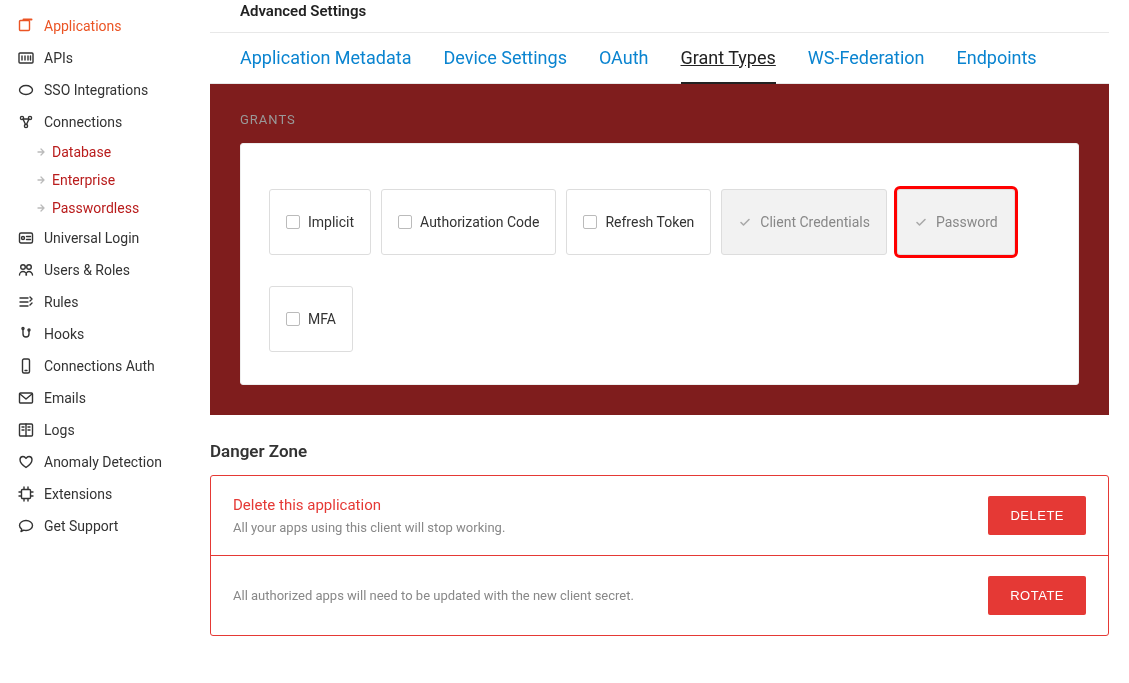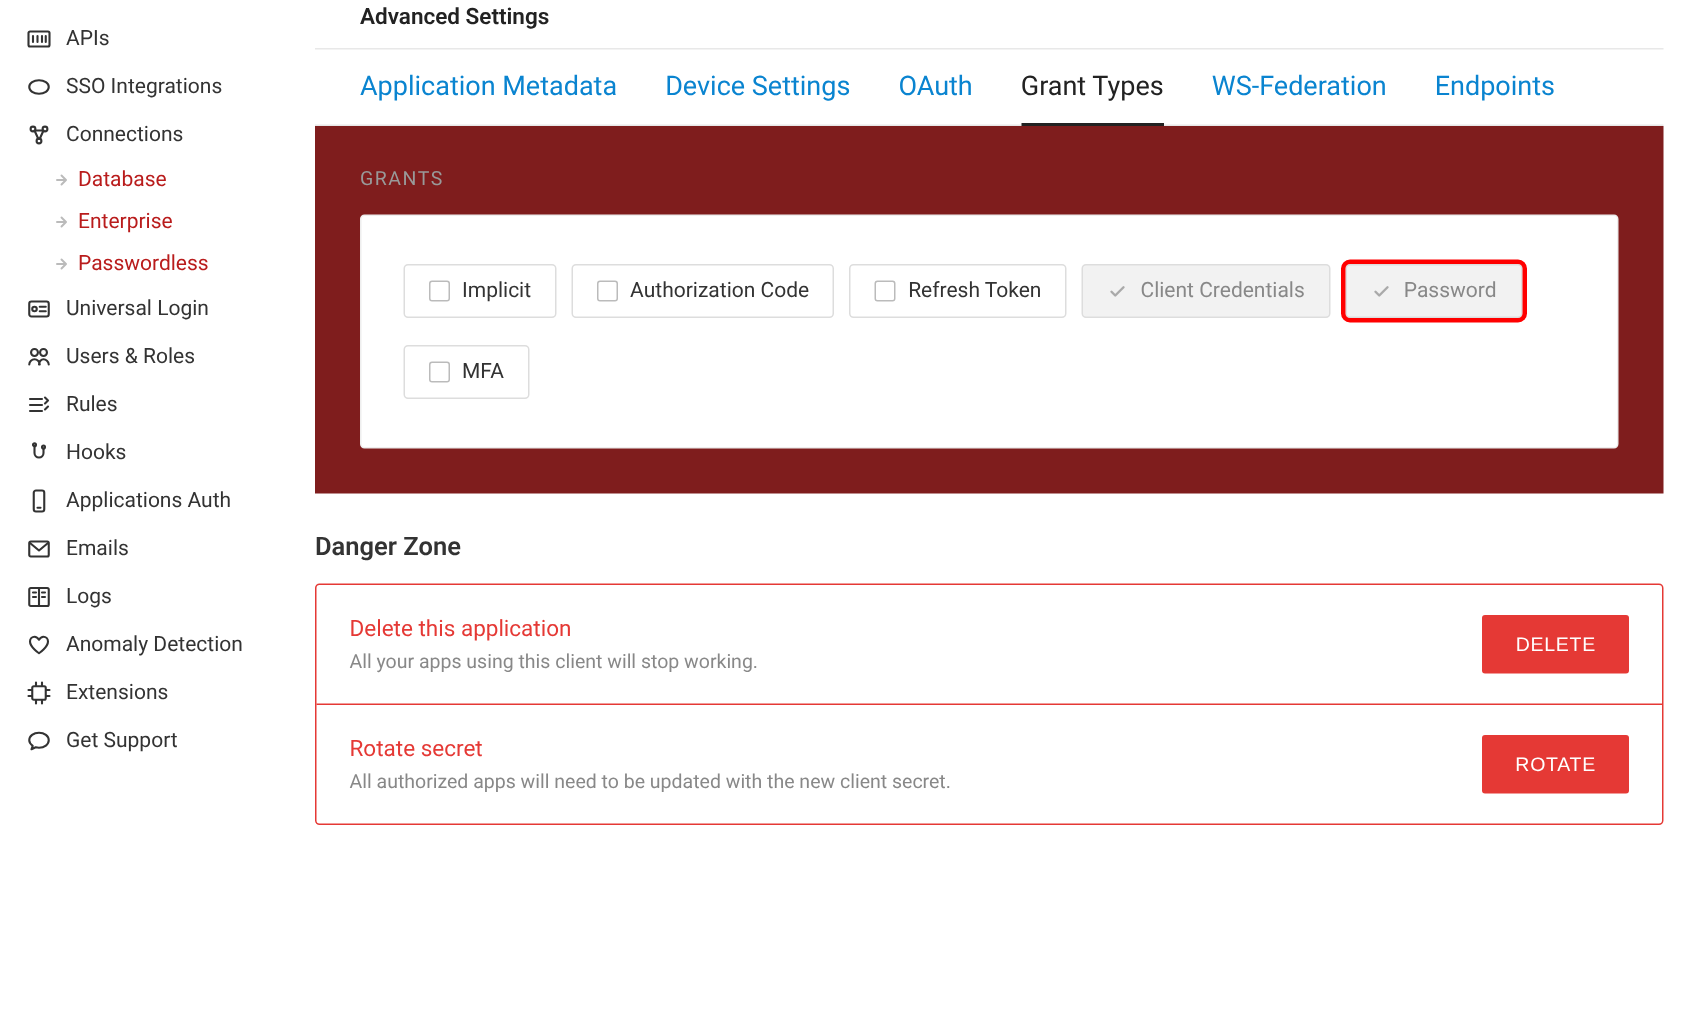--- a/index.html
+++ b/index.html
@@ -72,20 +72,21 @@
     padding: 14px 0;
     margin-right: 32px;
     color: #0a84d0;
     cursor: pointer;
     font-size: 18px;
   }
   .tab.active {
     color: #222;
     border-bottom: 2px solid #222;
     margin-bottom: -1px;
+    text-decoration: underline;
   }
   .panel {
     background: #7f1d1d;
     padding: 28px 30px 30px 30px;
     margin-left: 0;
   }
   .grants-label {
     font-size: 13px;
     letter-spacing: 1px;
     color: #999;
@@ -94,22 +95,22 @@
   .grants-box {
     background: #fff;
     border: 1px solid #eee;
     border-radius: 3px;
     padding: 28px 28px 18px 28px;
   }
   .grants-row { display: flex; flex-wrap: wrap; }
   .grant {
     border: 1px solid #ddd;
     border-radius: 3px;
-    padding: 10px 16px;
-    margin: 4px 10px 14px 0;
+    padding: 25px 16px;
+    margin: 17px 10px 14px 0;
     display: flex;
     align-items: center;
     cursor: pointer;
     background: #fff;
     position: relative;
     font-size: 14px;
     line-height: 1;
   }
   .grant.disabled { background: #f2f2f2; color: #888; }
   .grant .chk {
@@ -158,20 +159,29 @@
     letter-spacing: 0.5px;
     cursor: pointer;
     border-radius: 2px;
   }
   svg { display:block; }
 </style>
 </head>
 <body>
 
 <div class="sidebar" id="sidebar">
+    <div class="nav-item active">
+      <span class="nav-icon">
+        <svg width="16" height="16" viewBox="0 0 16 16">
+          <rect x="1.5" y="2.5" width="10" height="10" rx="1" stroke="currentColor" stroke-width="1.4" fill="none" stroke-linecap="round" stroke-linejoin="round"></rect>
+          <rect x="4.5" y="0.5" width="10" height="2" rx="1" fill="currentColor" stroke="none"></rect>
+        </svg>
+      </span>
+      <span>Applications</span>
+    </div>
     <div class="nav-item">
       <span class="nav-icon">
         <svg width="16" height="16" viewBox="0 0 16 16">
           <rect x="1" y="3" width="14" height="10" rx="1" stroke="currentColor" stroke-width="1.4" fill="none" stroke-linecap="round" stroke-linejoin="round"></rect>
           <path d="M4 6v4M7 6v4M10 6v4M12.5 6v4" stroke="currentColor" stroke-width="1.4" fill="none" stroke-linecap="round" stroke-linejoin="round"></path>
         </svg>
       </span>
       <span>APIs</span>
     </div>
     <div class="nav-item">
@@ -256,21 +266,21 @@
       </span>
       <span>Hooks</span>
     </div>
     <div class="nav-item">
       <span class="nav-icon">
         <svg width="16" height="16" viewBox="0 0 16 16">
           <rect x="4.5" y="1" width="7" height="14" rx="1.5" stroke="currentColor" stroke-width="1.4" fill="none" stroke-linecap="round" stroke-linejoin="round"></rect>
           <path d="M7 12.5h2" stroke="currentColor" stroke-width="1.4" fill="none" stroke-linecap="round" stroke-linejoin="round"></path>
         </svg>
       </span>
-      <span>Applications Auth</span>
+      <span>Connections Auth</span>
     </div>
     <div class="nav-item">
       <span class="nav-icon">
         <svg width="16" height="16" viewBox="0 0 16 16">
           <rect x="1.5" y="3" width="13" height="10" rx="1" stroke="currentColor" stroke-width="1.4" fill="none" stroke-linecap="round" stroke-linejoin="round"></rect>
           <path d="M2 4l6 5 6-5" stroke="currentColor" stroke-width="1.4" fill="none" stroke-linecap="round" stroke-linejoin="round"></path>
         </svg>
       </span>
       <span>Emails</span>
     </div>
@@ -367,19 +377,18 @@
   <div class="danger-box" id="danger">
       <div class="danger-item">
         <div>
           <div class="danger-heading">Delete this application</div>
           <div class="danger-desc">All your apps using this client will stop working.</div>
         </div>
         <button class="danger-btn">DELETE</button>
       </div>
       <div class="danger-item">
         <div>
-          <div class="danger-heading">Rotate secret</div>
           <div class="danger-desc">All authorized apps will need to be updated with the new client secret.</div>
         </div>
         <button class="danger-btn">ROTATE</button>
       </div>
     </div>
 </div>
 
 </body></html>

